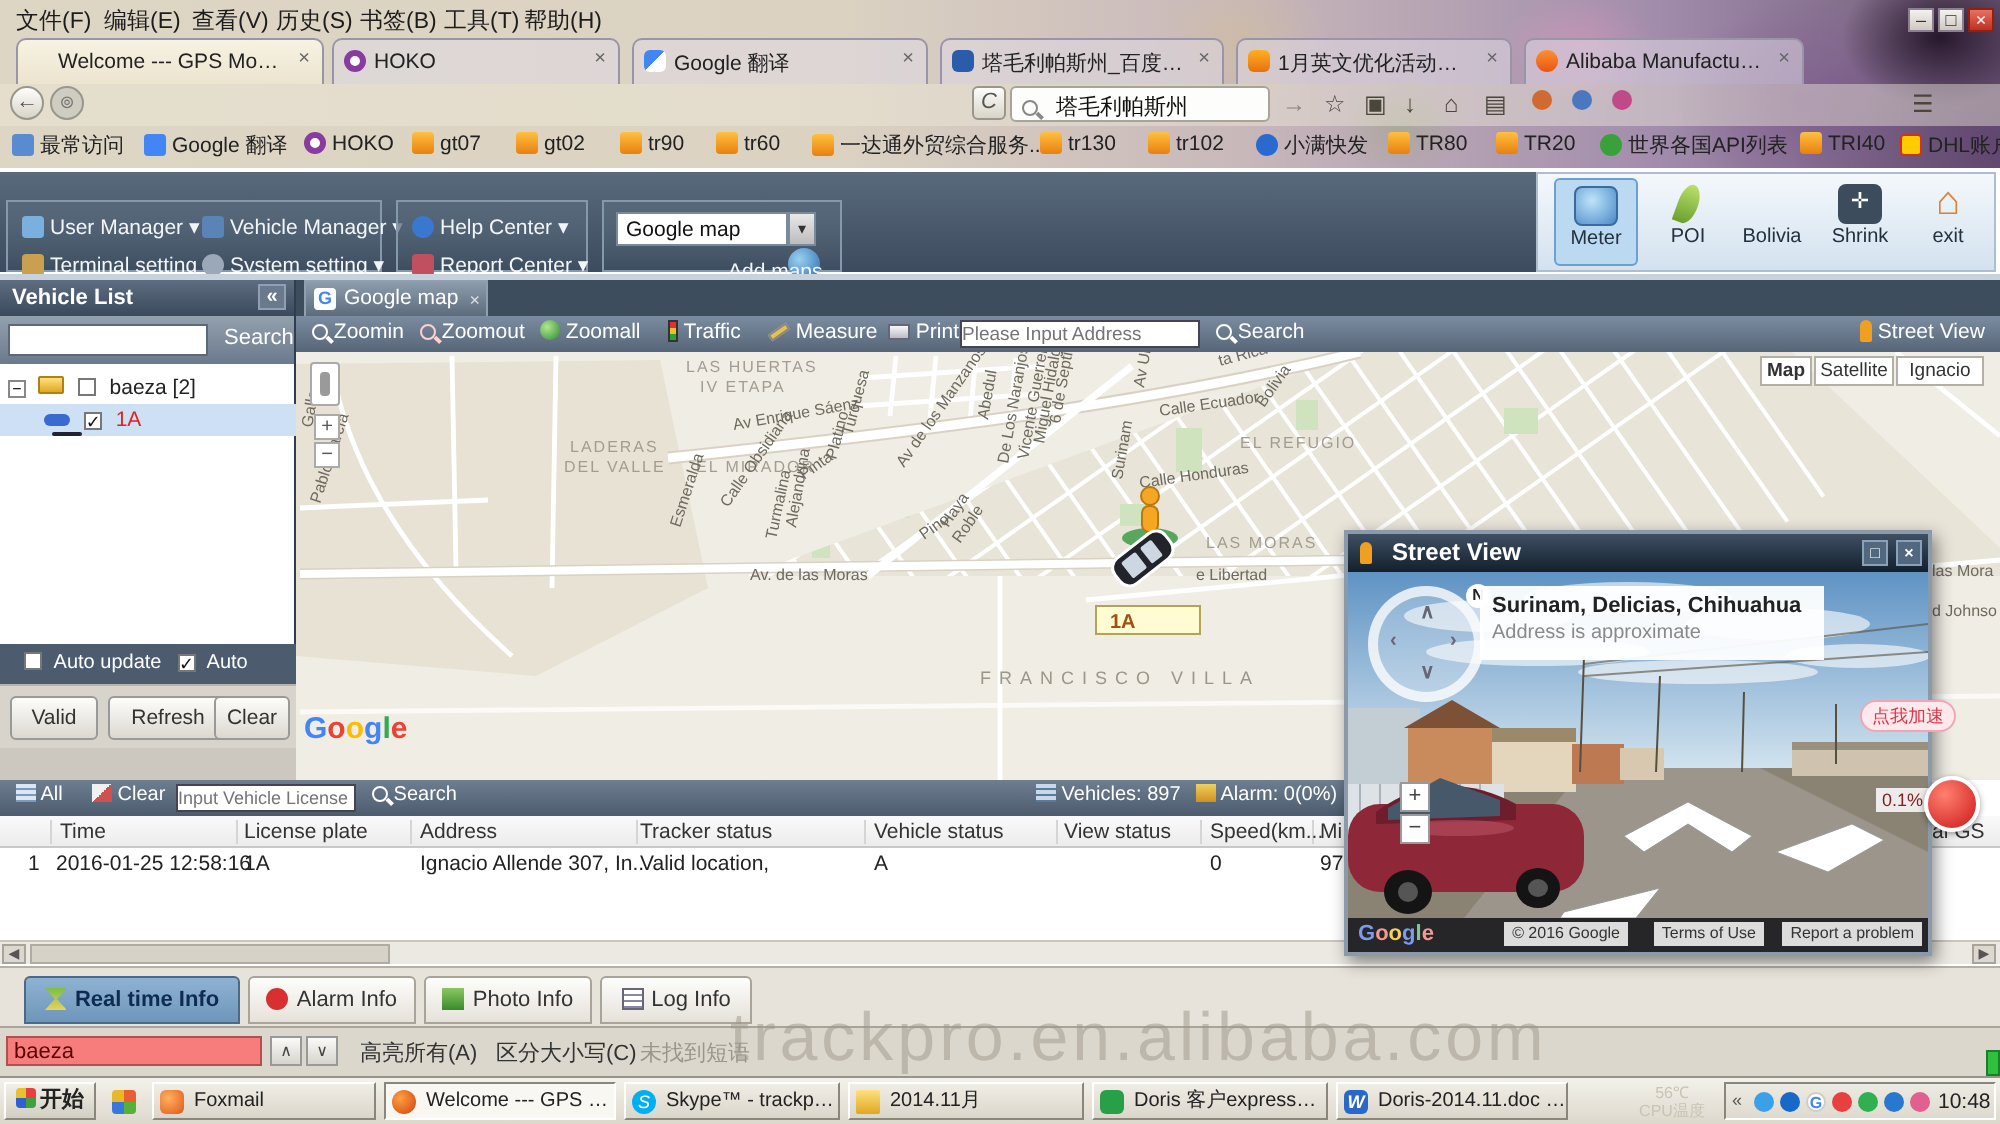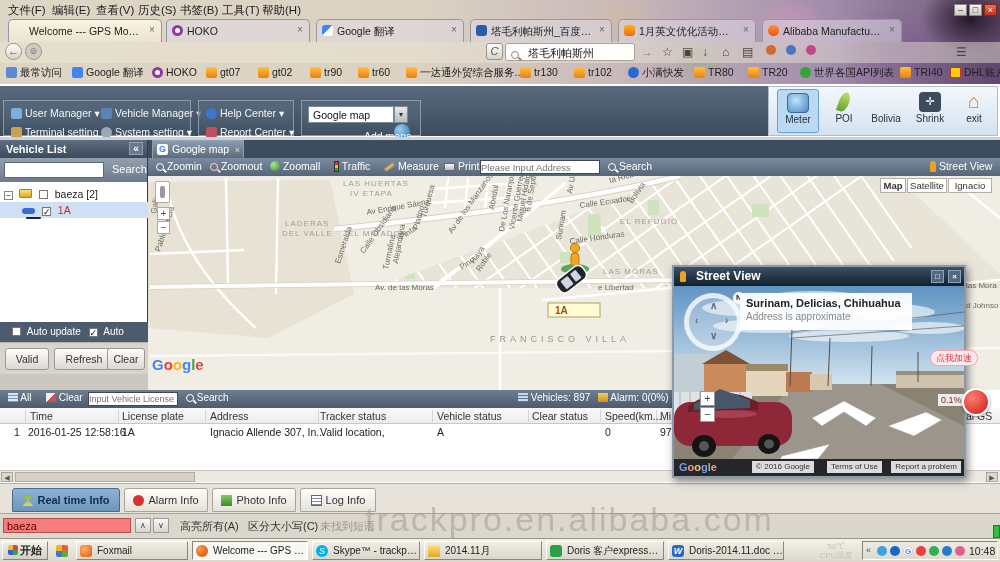--- a/index.html
+++ b/index.html
@@ -447,21 +447,21 @@
       <span class="hsep" style="left:318px"></span>
       <span class="hsep" style="left:432px"></span>
       <span class="hsep" style="left:528px"></span>
       <span class="hsep" style="left:600px"></span>
       <span class="hsep" style="left:656px"></span>
     <span class="hcell" style="left:30px">Time</span>
     <span class="hcell" style="left:122px">License plate</span>
     <span class="hcell" style="left:210px">Address</span>
     <span class="hcell" style="left:320px">Tracker status</span>
     <span class="hcell" style="left:437px">Vehicle status</span>
-    <span class="hcell" style="left:532px">Clear status</span>
+    <span class="hcell" style="left:532px">View status</span>
     <span class="hcell" style="left:605px">Speed(km...</span>
     <span class="hcell" style="left:660px">Mi...</span>
     <span class="hcell" style="left:966px">al GS</span>
   </div>
   <div id="brow">
     <span class="hcell" style="left:14px">1</span>
     <span class="hcell" style="left:28px">2016-01-25 12:58:16</span>
     <span class="hcell" style="left:122px">1A</span>
     <span class="hcell" style="left:210px">Ignacio Allende 307, In...</span>
     <span class="hcell" style="left:320px">Valid location,</span>

